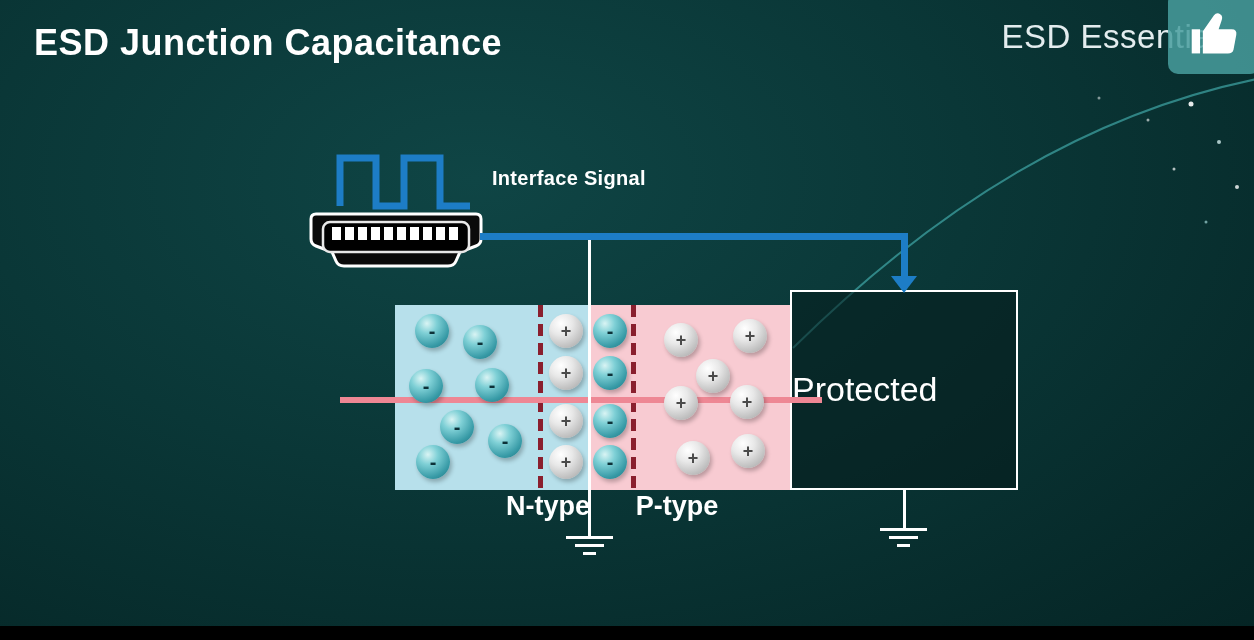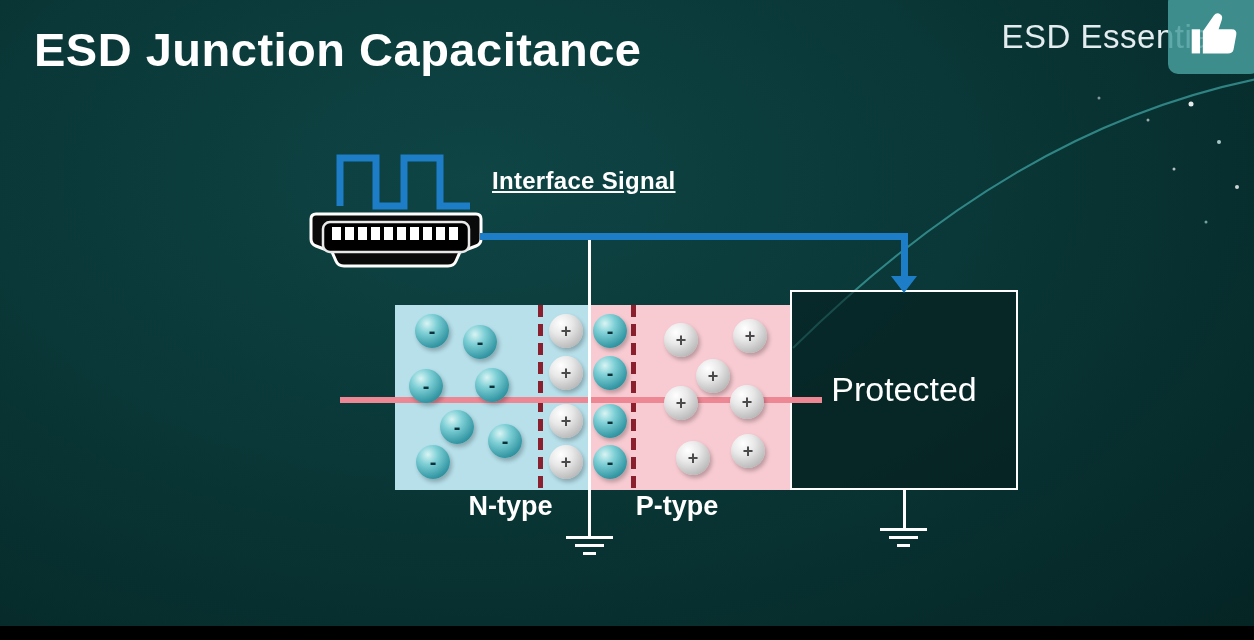--- a/index.html
+++ b/index.html
@@ -6,36 +6,36 @@
   html,body { width:1254px; height:640px; background:#000; overflow:hidden; }
   .stage {
     position:relative; width:1254px; height:640px; overflow:hidden;
     font-family:"Liberation Sans", sans-serif;
     background:radial-gradient(ellipse at 38% 28%, #0f4545 0%, #0a3737 45%, #052424 100%);
   }
   svg.decor { position:absolute; left:0; top:0; z-index:0; pointer-events:none; }
 
   .page-title {
     position:absolute; left:34px; top:22px; z-index:10;
-    color:#ffffff; font-size:47px; font-weight:700; letter-spacing:0.5px;
+    color:#ffffff; font-size:36px; font-weight:700; letter-spacing:0.5px;
   }
   .brand {
     position:absolute; right:18px; top:18px; z-index:9;
     color:#e3ecee; font-size:33px; font-weight:400; letter-spacing:0.5px;
   }
   .like-tile {
     position:absolute; right:-6px; top:-8px; width:92px; height:82px; z-index:11;
     background:rgba(72,158,158,0.85); border-radius:10px;
     display:flex; align-items:center; justify-content:center; cursor:pointer;
   }
 
   .waveform { position:absolute; left:336px; top:150px; z-index:8; }
   .signal-label {
     position:absolute; left:492px; top:167px; z-index:9;
-    color:#ffffff; font-size:24px; font-weight:700; letter-spacing:0.3px;text-decoration:underline;
+    color:#ffffff; font-size:20px; font-weight:700; letter-spacing:0.3px;
   }
   .hdmi { position:absolute; left:308px; top:210px; z-index:8; }
 
   .wire-h { position:absolute; left:480px; top:233px; width:428px; height:7px; background:#1d7dc6; z-index:8; }
   .wire-v { position:absolute; left:901px; top:233px; width:7px;  height:45px; background:#1d7dc6; z-index:8; }
   .wire-arrow {
     position:absolute; left:891px; top:276px; width:0; height:0; z-index:8;
     border-left:13px solid transparent; border-right:13px solid transparent;
     border-top:17px solid #1d7dc6;
   }
@@ -64,27 +64,27 @@
   }
   .sphere.gray {
     background:radial-gradient(circle at 35% 28%, #ffffff 0%, #e8e8e8 35%, #bcbcbc 75%, #9e9e9e 100%);
     color:#4a4a4a; font-size:18px;
   }
 
   .region-label {
     position:absolute; top:491px; z-index:9; color:#ffffff;
     font-size:27px; font-weight:700; text-align:center;
   }
-  .label-n { left:413px; width:195px; }
+  .label-n { left:395px; width:195px;text-align:right; }
   .label-p { left:572px; width:210px; }
 
   .protected-box {
     position:absolute; left:790px; top:290px; width:228px; height:200px; z-index:4;
     border:2px solid #ffffff; background:rgba(6,28,28,0.55);
-    display:flex; flex-direction:column; align-items:center; justify-content:center;
+    display:flex; flex-direction:column; justify-content:center;
     color:#ffffff; font-size:34px; line-height:1.45; font-weight:400;
   }
 
   .gnd-bar { position:absolute; background:#ffffff; height:3px; z-index:8; }
   .gnd-stem { position:absolute; background:#ffffff; width:3px; z-index:8; }
 
   .letterbox-bottom { position:absolute; left:0; bottom:0; width:1254px; height:14px; background:#000000; z-index:12; }
 </style>
 </head>
 <body>

